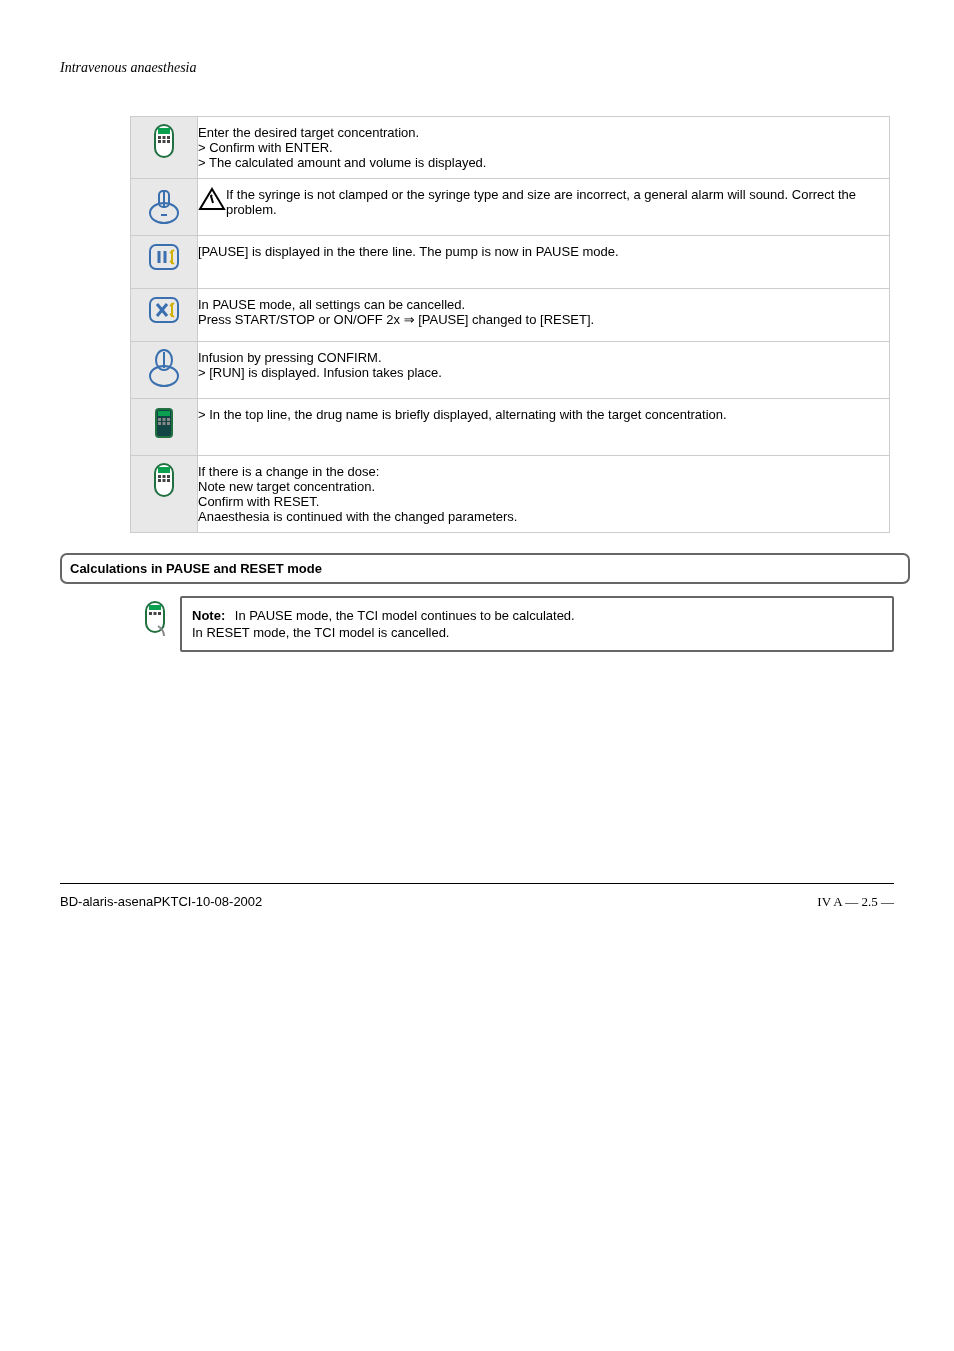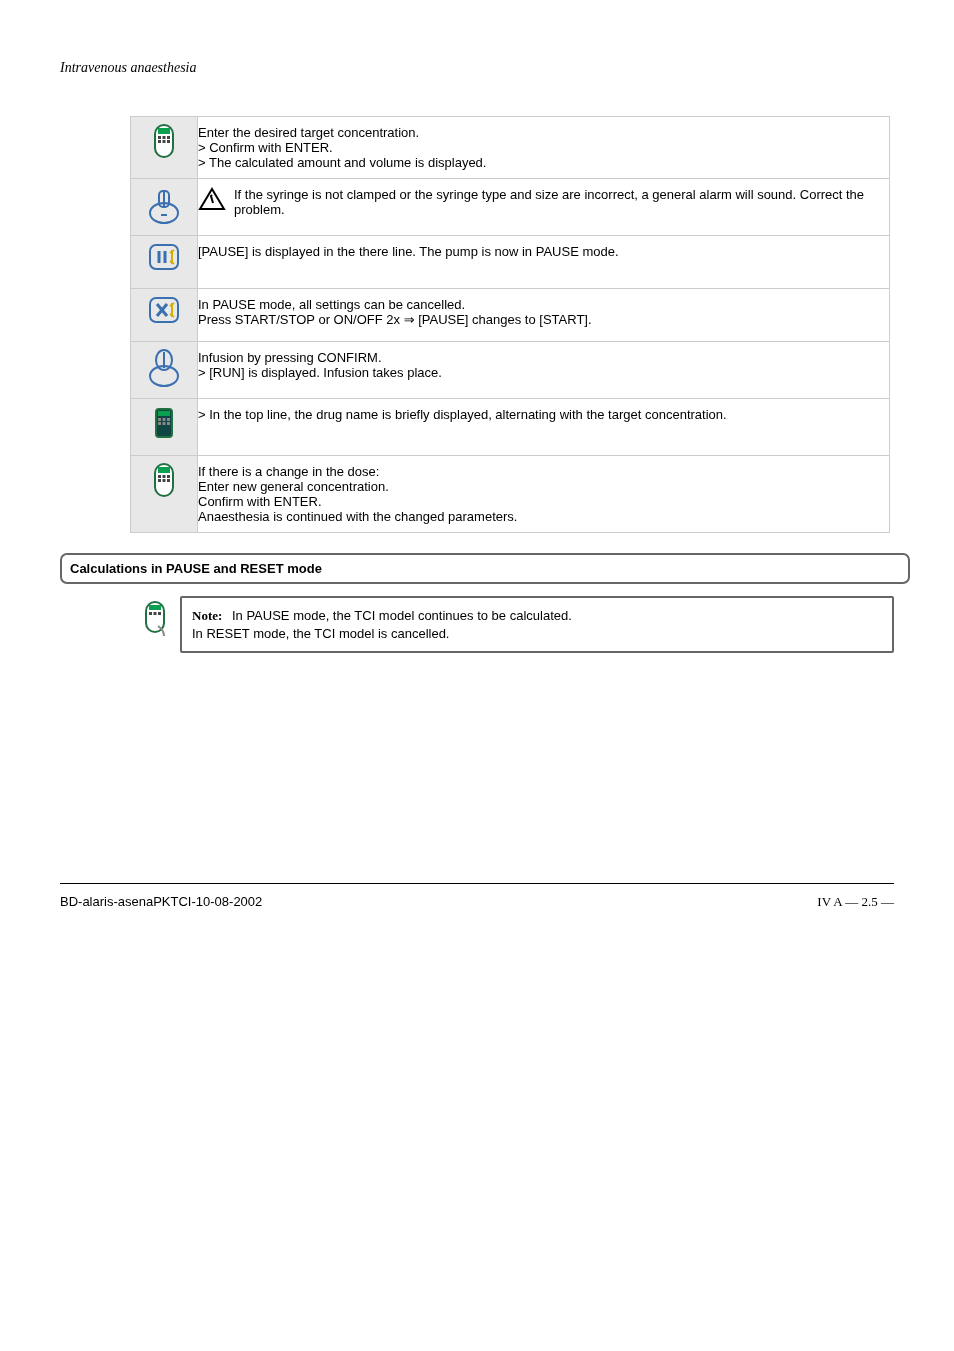--- a/index.html
+++ b/index.html
@@ -37,21 +37,21 @@
   }
   .top-table td.textcell {
     vertical-align: top;
     border: 1px solid #ccc;
     padding: 8px 0;
     font-size: 13px;
   }
   .warn-line {
     display: flex;
     align-items: flex-start;
-    gap: 8px;
+    gap: 0;
   }
   .warn-line .txt { flex: 1; }
   .calc-box {
     margin-left: 0px;
     margin-top: 20px;
     width: 830px;
     border: 2px solid #666;
     border-radius: 7px;
     padding: 6px 8px;
     font-size: 13px;
@@ -68,21 +68,21 @@
     padding: 4px;
     text-align: center;
   }
   .bottom-box {
     flex: 1;
     border: 2px solid #666;
     border-radius: 2px;
     padding: 8px 10px;
     font-size: 13px;
   }
-  .bottom-box .note-label { font-weight: bold; margin-right: 6px; font-family: Liberation Serif, serif; }
+  .bottom-box .note-label { font-weight: bold; margin-right: 6px; }
   .bottom-box .row { margin: 2px 0; }
   .footer {
     position: absolute;
     bottom: 60px;
     left: 60px;
     right: 60px;
     border-top: 1px solid #000;
     padding-top: 10px;
     display: flex;
     justify-content: space-between;
@@ -176,21 +176,21 @@
             <rect x="3" y="3" width="28" height="24" rx="6" fill="none" stroke="#3a6fb0" stroke-width="2"></rect>
             <line x1="10" y1="9" x2="20" y2="21" stroke="#3a6fb0" stroke-width="3"></line>
             <line x1="20" y1="9" x2="10" y2="21" stroke="#3a6fb0" stroke-width="3"></line>
             <path d="M25 8 v14" stroke="#d0b000" stroke-width="2"></path>
             <path d="M23 11 l4 -3 M23 19 l4 3" stroke="#d0b000" stroke-width="2" fill="none"></path>
           </svg>
         </span>
       </td>
       <td class="textcell">
         <div>In PAUSE mode, all settings can be cancelled.</div>
-        <div><span>Press START/STOP or ON/OFF 2x ⇒ [PAUSE] changes to [START].</span></div>
+        <div><span>Press START/STOP or ON/OFF 2x ⇒ [PAUSE] changed to [RESET].</span></div>
       </td>
     </tr>
 
     <tr>
       <td class="iconcell">
         <span class="ic">
           <svg viewBox="0 0 34 40" width="34" height="40">
             <ellipse cx="17" cy="28" rx="14" ry="10" fill="none" stroke="#3a6fb0" stroke-width="2"></ellipse>
             <ellipse cx="17" cy="12" rx="8" ry="10" fill="none" stroke="#3a6fb0" stroke-width="2"></ellipse>
             <line x1="17" y1="4" x2="17" y2="20" stroke="#3a6fb0" stroke-width="2"></line>
@@ -233,22 +233,22 @@
                 <rect x="15.5" y="13" width="3" height="3" fill="#444"></rect>
                 <rect x="20" y="13" width="3" height="3" fill="#444"></rect>
             <rect x="11" y="17" width="3" height="3" fill="#444"></rect>
                 <rect x="15.5" y="17" width="3" height="3" fill="#444"></rect>
                 <rect x="20" y="17" width="3" height="3" fill="#444"></rect>
           </svg>
         </span>
       </td>
       <td class="textcell">
         <div>If there is a change in the dose:</div>
-        <div>Enter new general concentration.</div>
-        <div>Confirm with ENTER.</div>
+        <div>Note new target concentration.</div>
+        <div>Confirm with RESET.</div>
         <div>Anaesthesia is continued with the changed parameters.</div>
       </td>
     </tr>
   </tbody>
     </table>
 
   <div class="calc-box">Calculations in PAUSE and RESET mode</div>
 
   <div class="bottom-row">
     <div class="bottom-icon">

